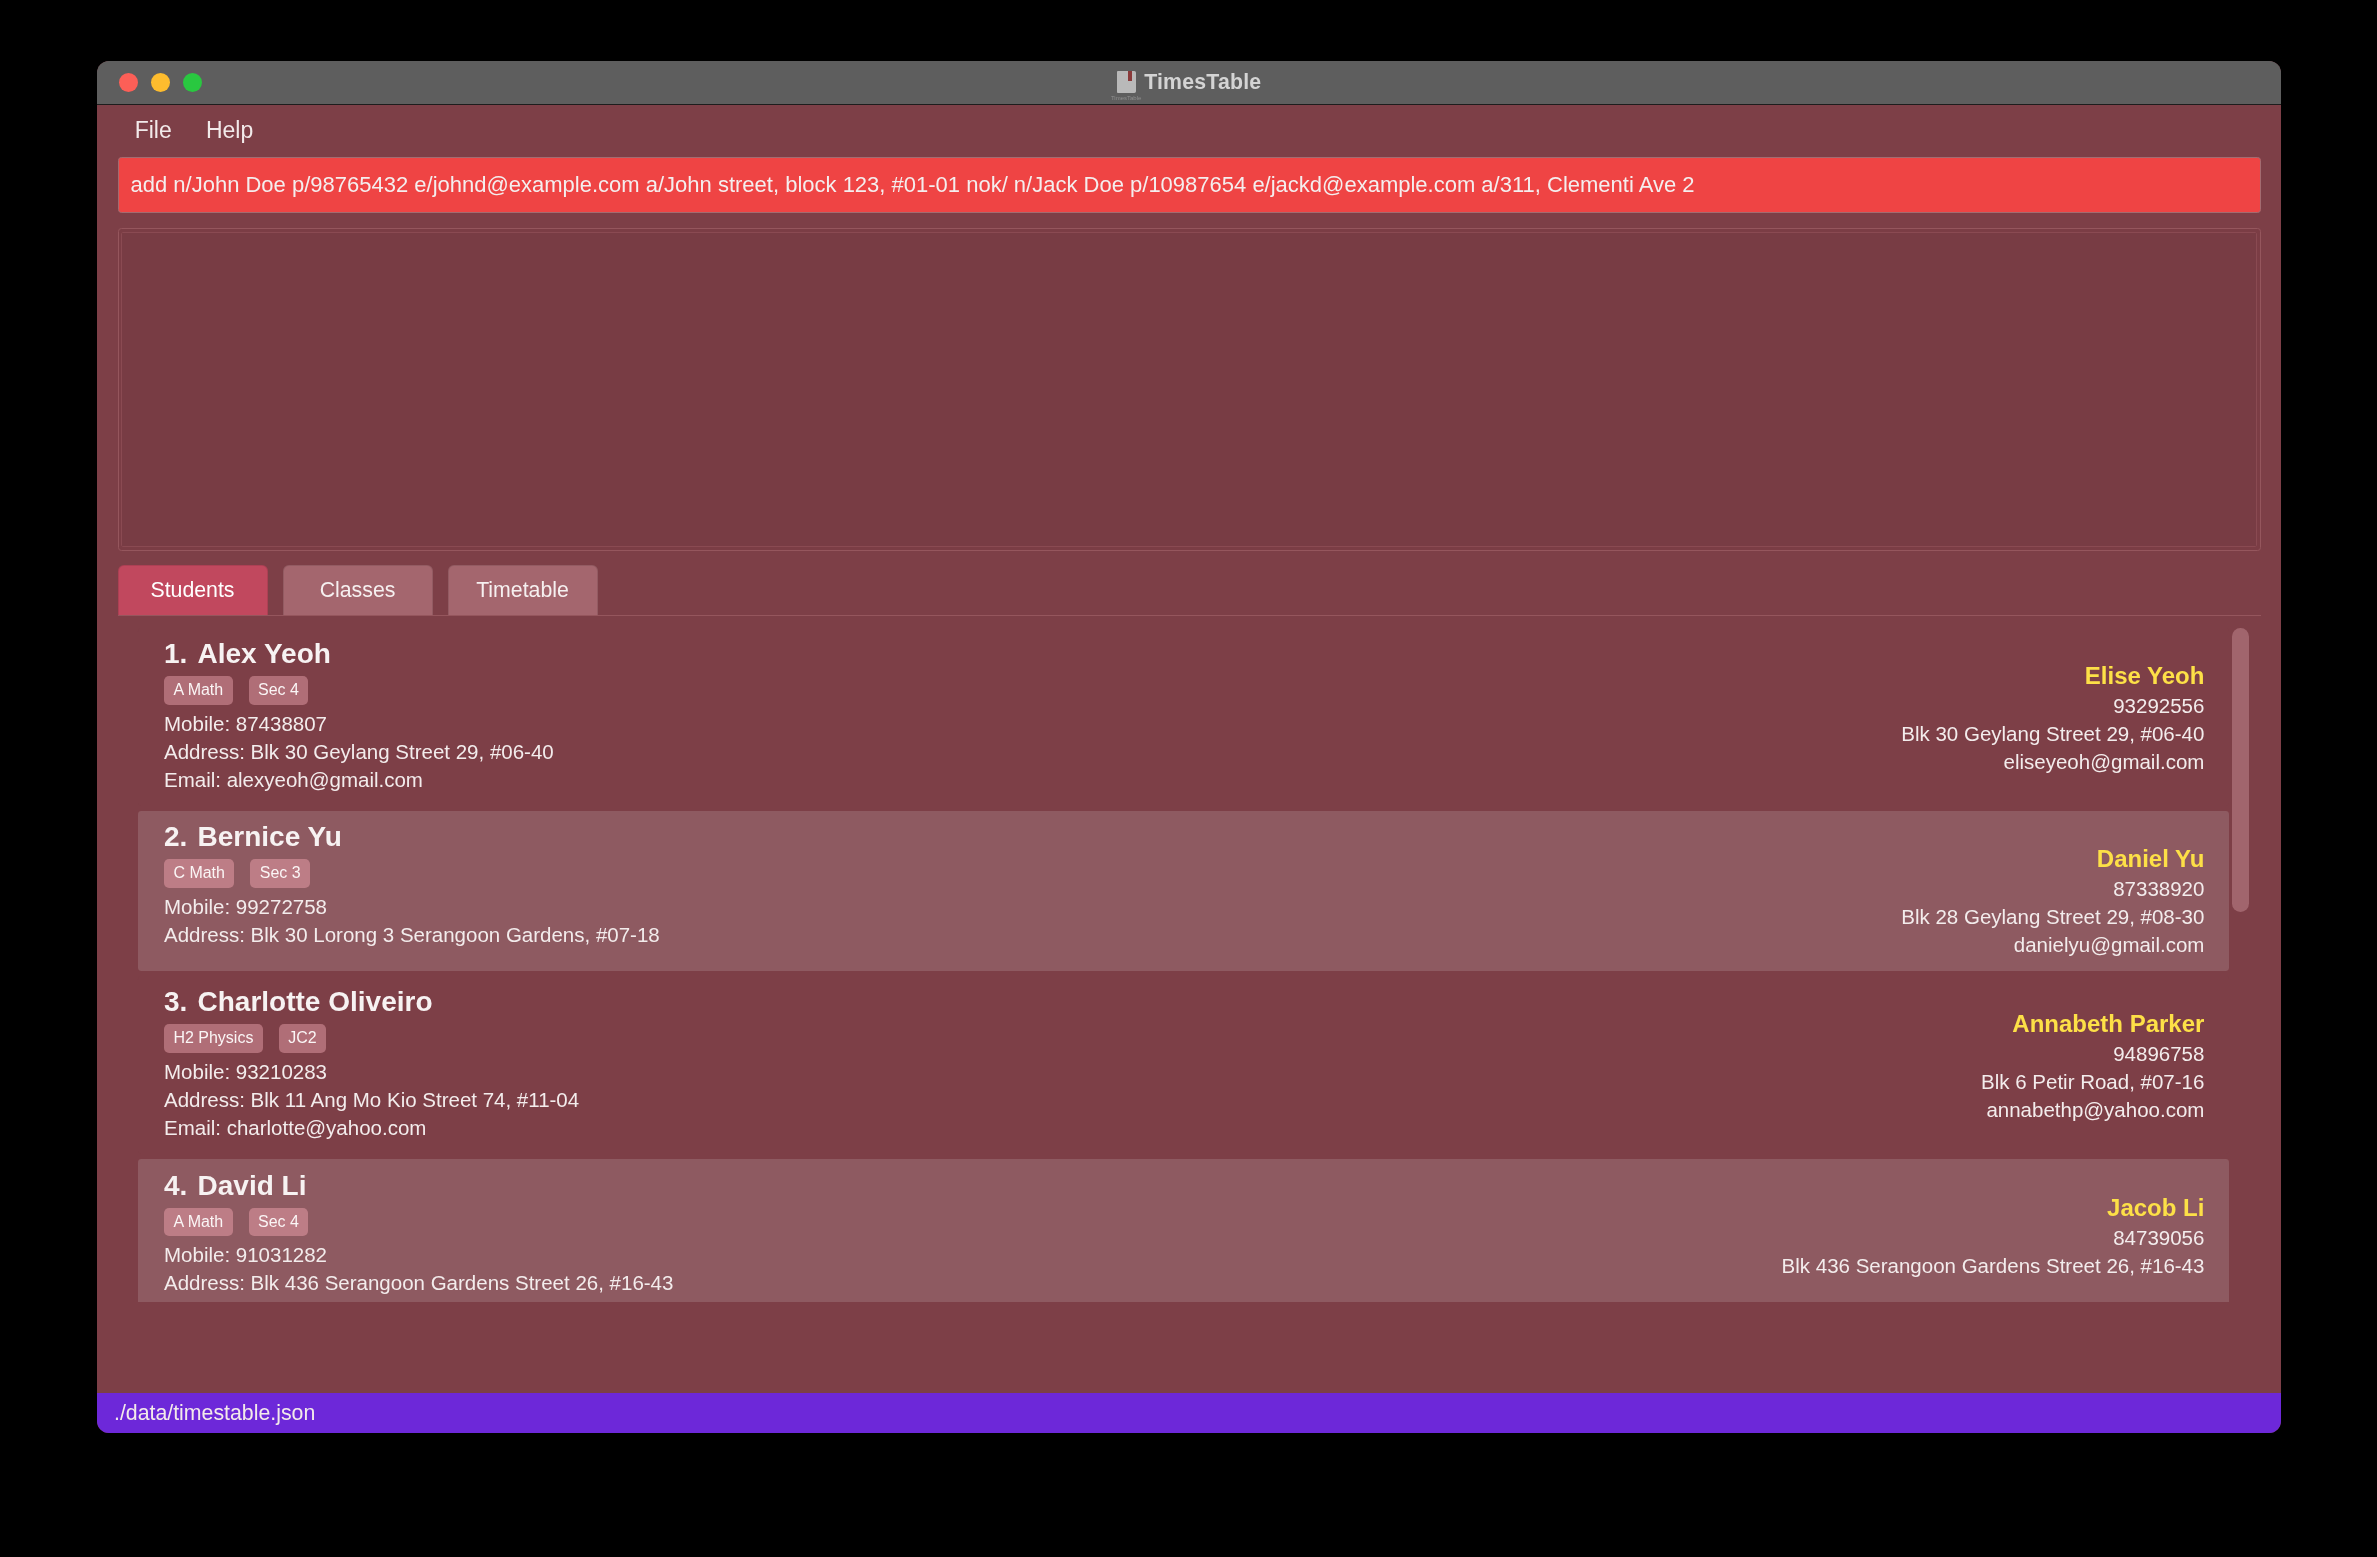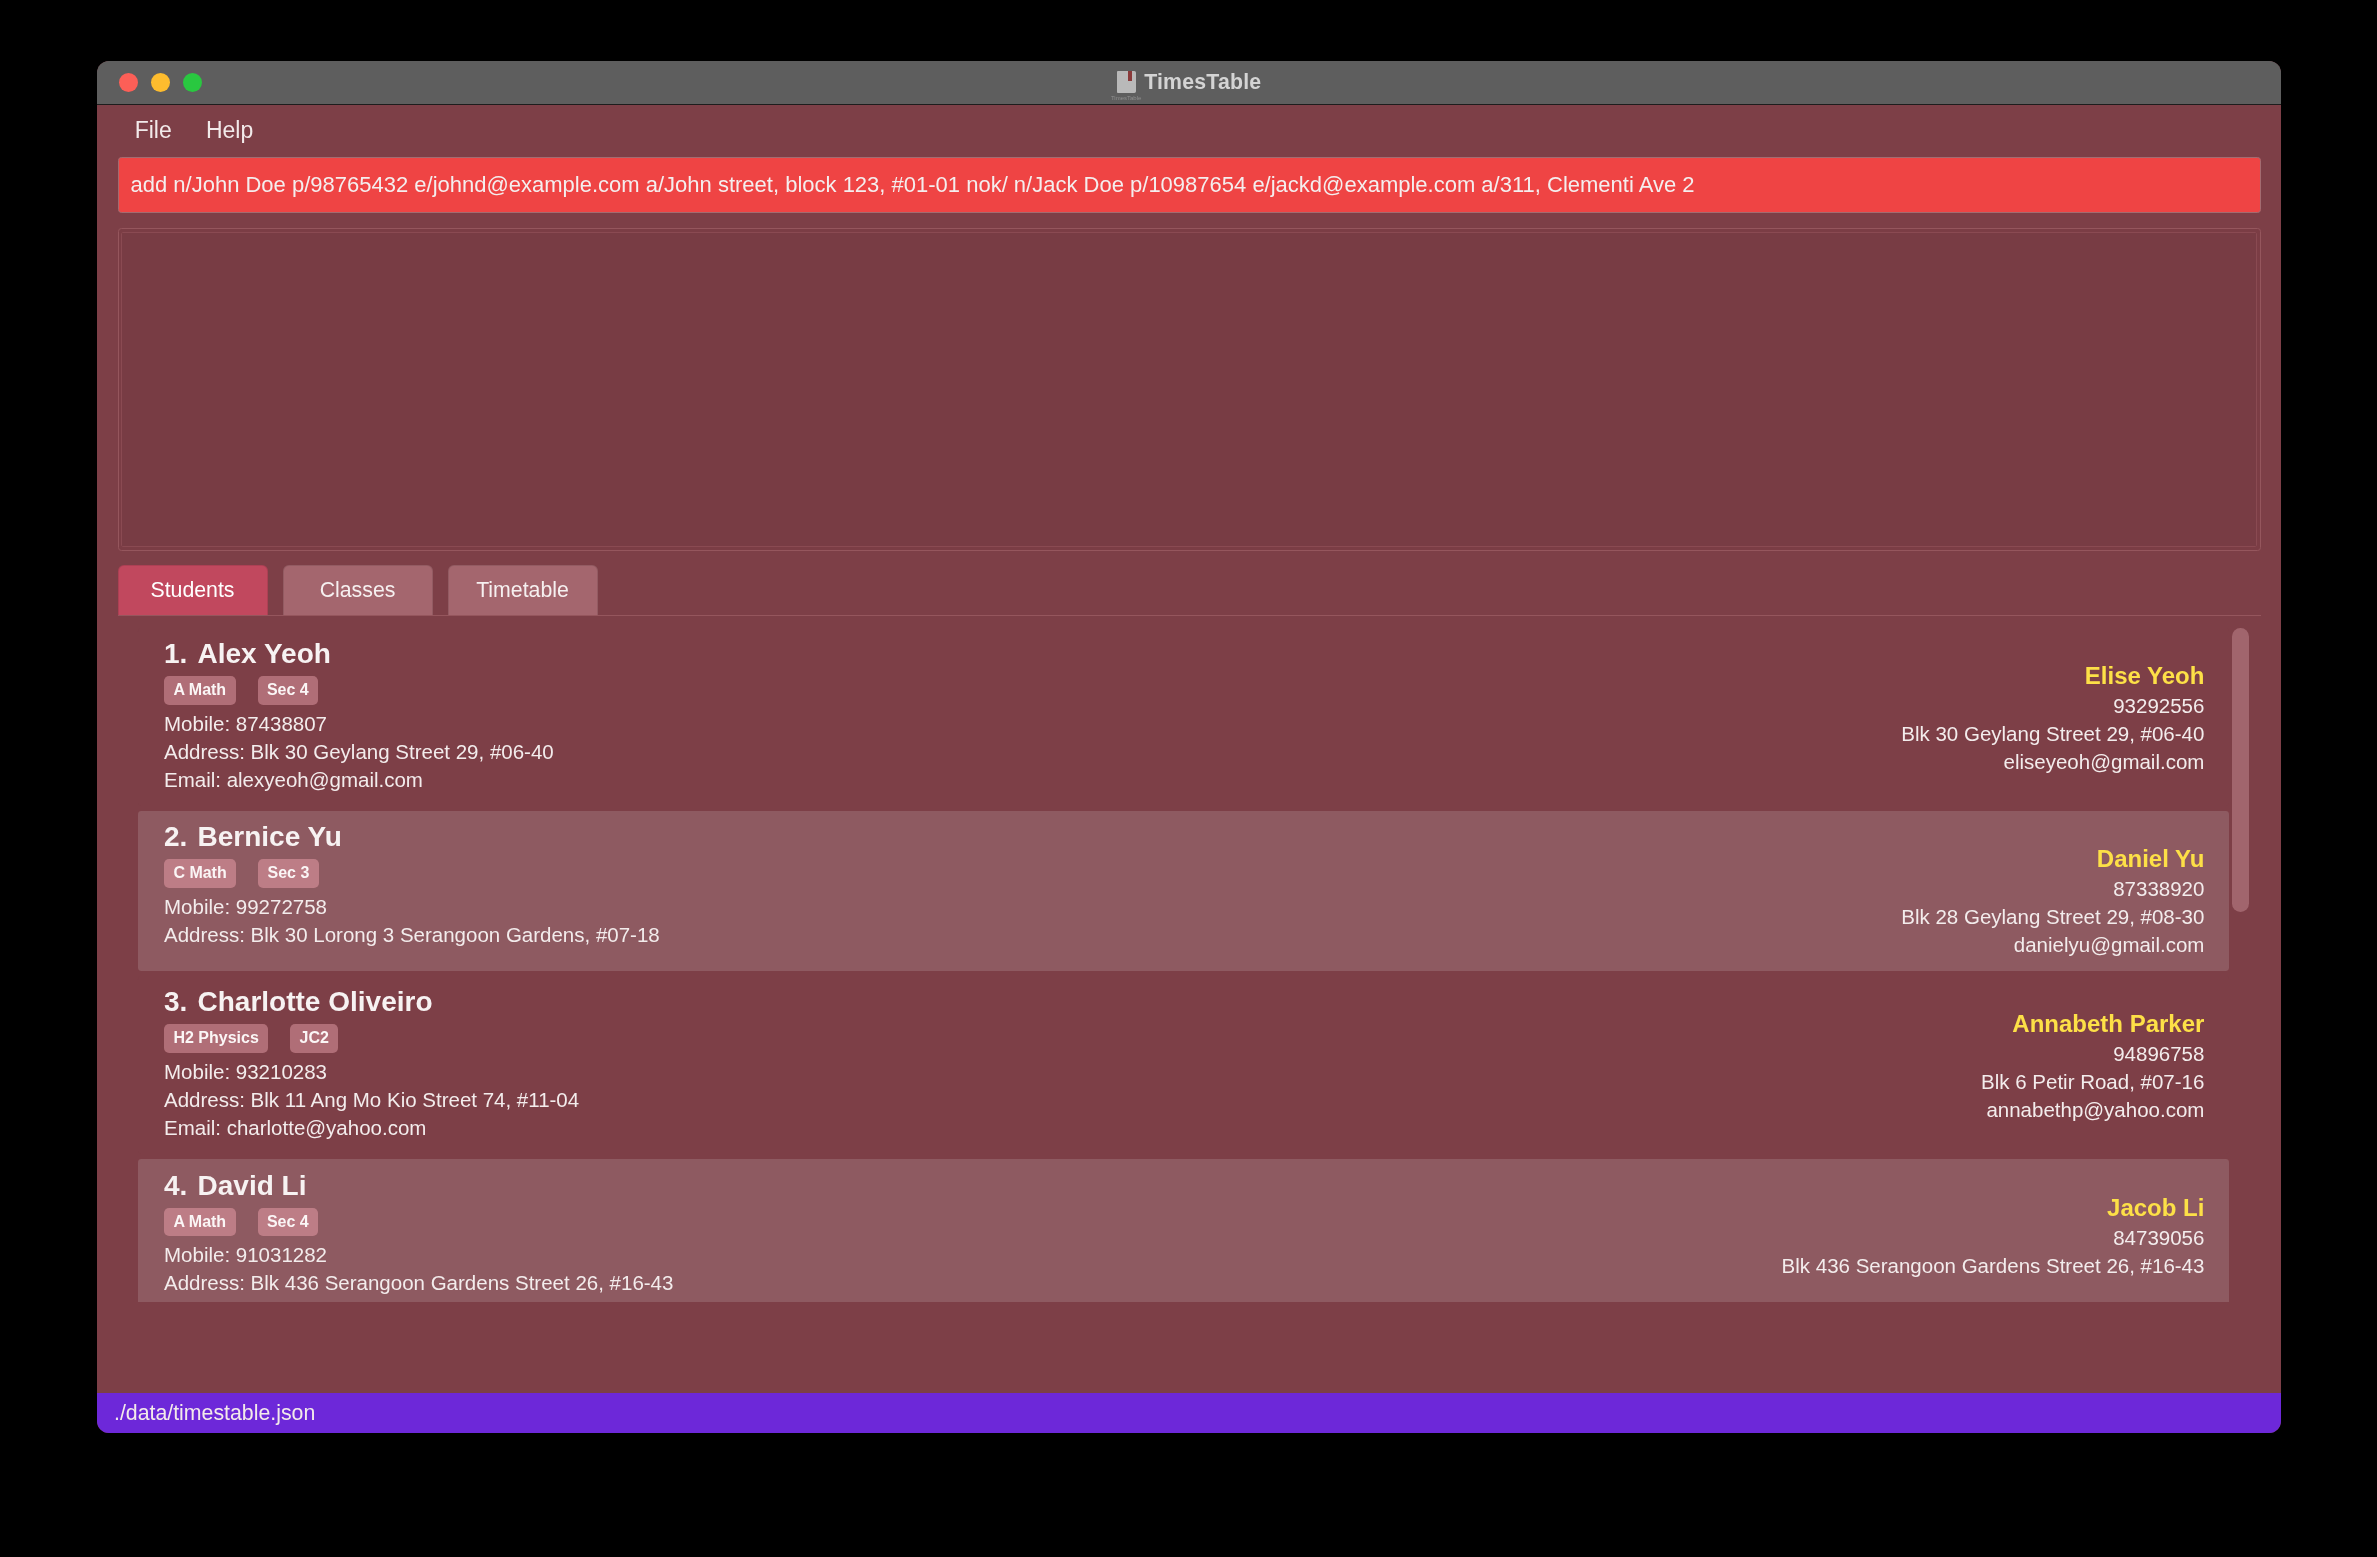--- a/index.html
+++ b/index.html
@@ -213,21 +213,21 @@
 
   .card-title {
     font-size: 28px;
     font-weight: bold;
     color: #f7f2f2;
     margin-bottom: 6px;
     white-space: nowrap;
   }
   .card-title .idx { margin-right: 10.2px; }
 
-  .tags { display: flex; gap: 22px; margin-bottom: 5.1px; font-weight: bold; }
+  .tags { display: flex; gap: 16px; margin-bottom: 5.1px; }
   .tag {
     background: #b06e77;
     color: #fbf6f6;
     font-size: 16px;
     line-height: 16px;
     padding: 6px 9.4px 6.8px 9.4px;
     border-radius: 5.1px;
     white-space: nowrap;
   }
   .card.alt .tag { background: #bd7d86; }

